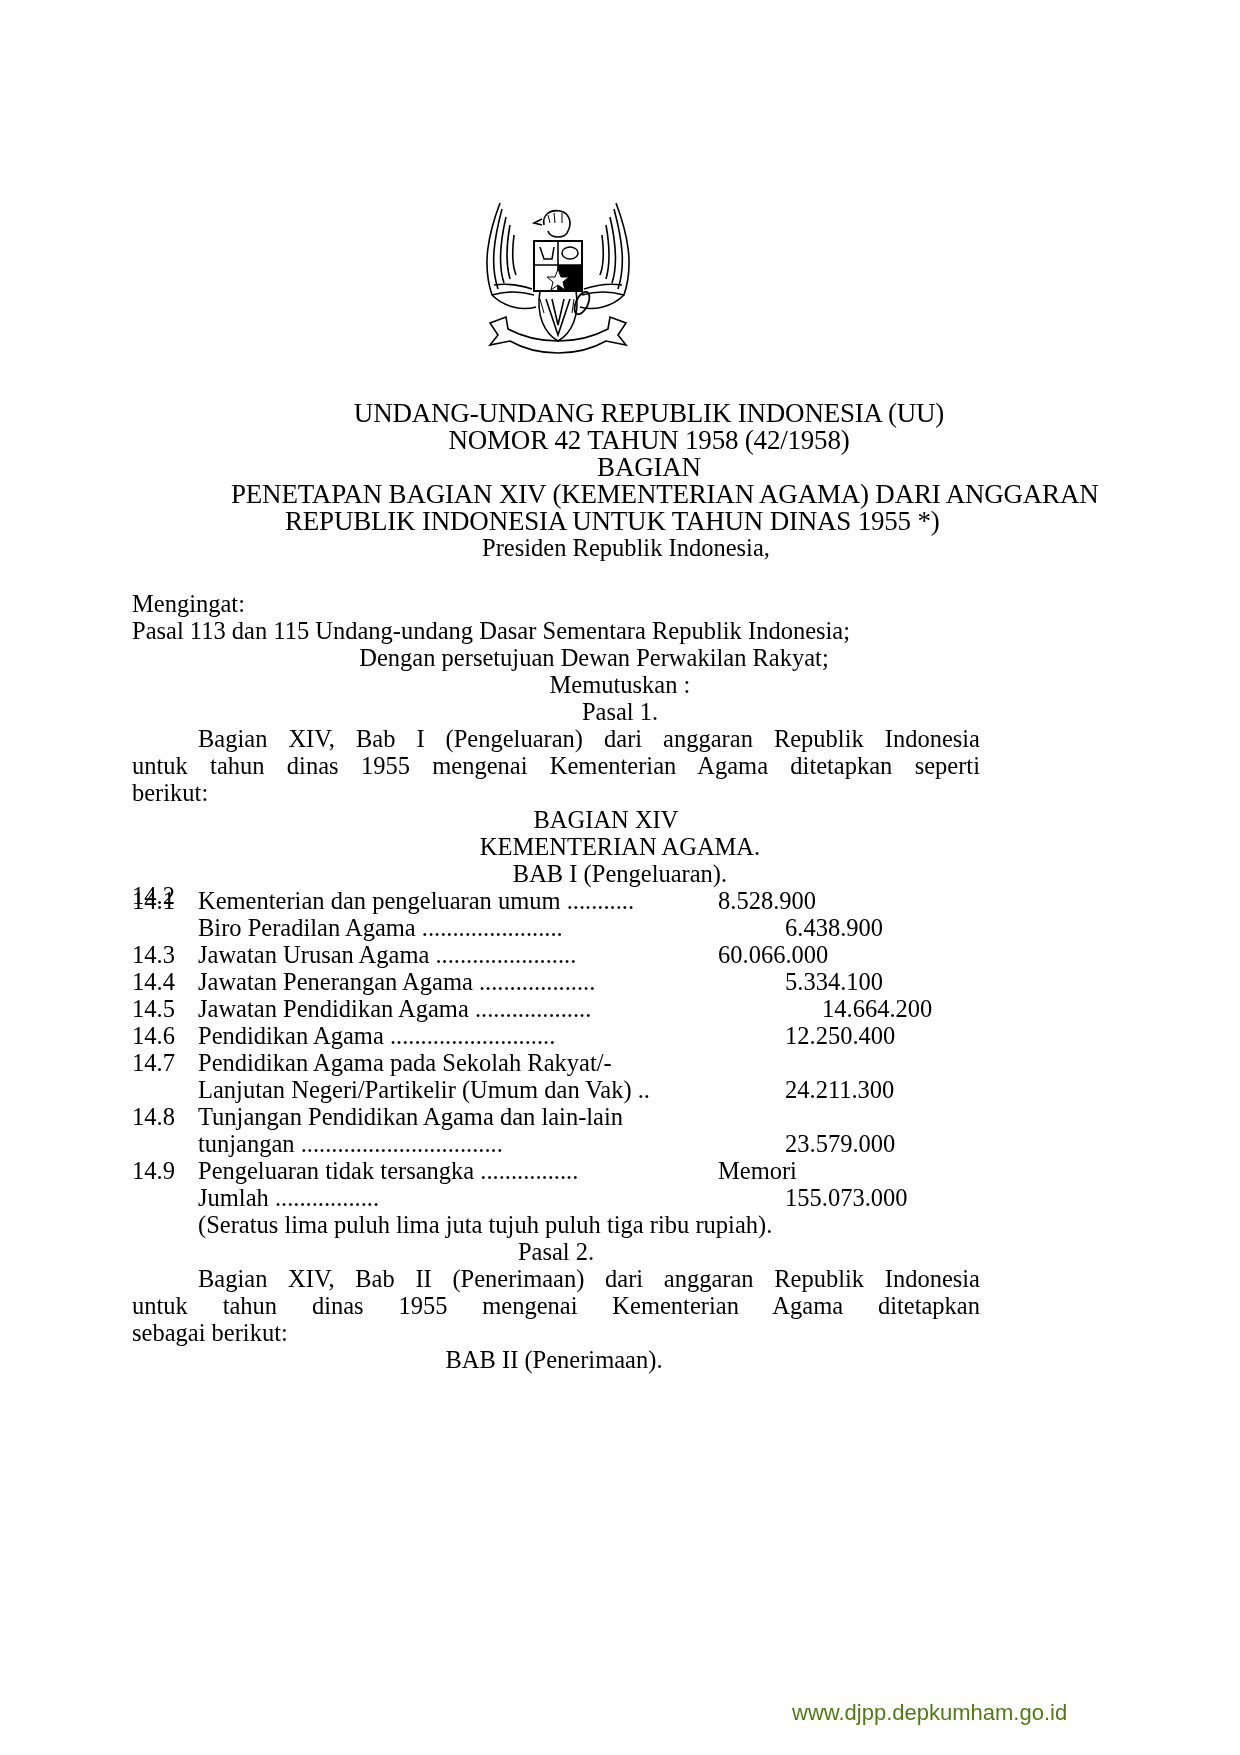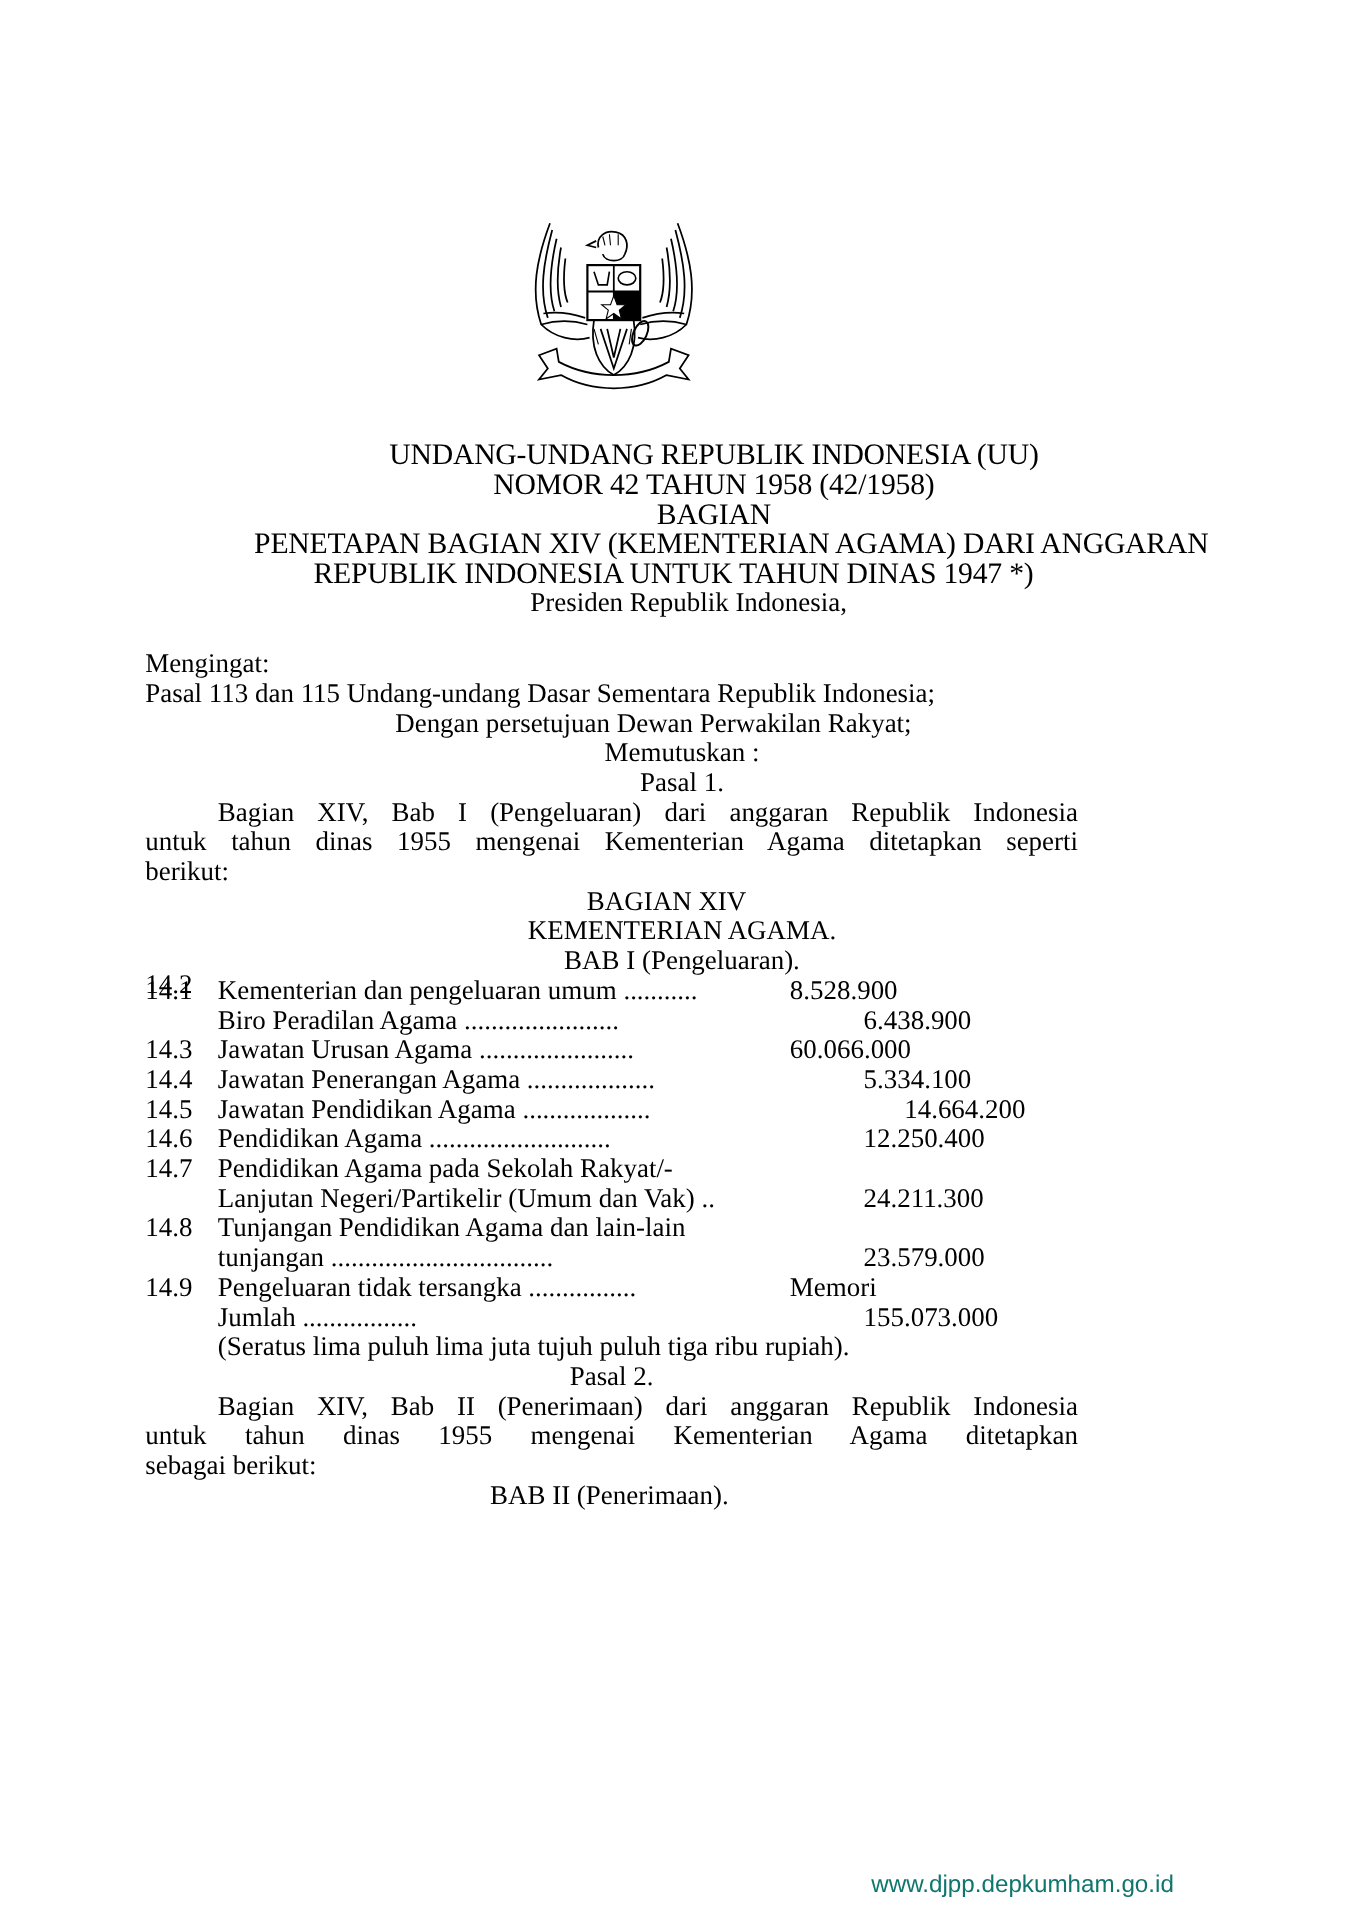--- a/index.html
+++ b/index.html
@@ -7,21 +7,21 @@
     width: 1240px; height: 1755px; background: #ffffff; position: relative; overflow: hidden;
     font-family: "Liberation Serif", "DejaVu Serif", serif; color: #000;
   }
   .emblem { position: absolute; left: 478px; top: 195px; width: 160px; height: 180px; }
   .line { position: absolute; font-size: 24.5px; line-height: 27px; white-space: nowrap; }
   .center { left: 0; width: 1240px; text-align: center; }
   .title { font-size: 27px; letter-spacing: -0.2px; margin-left: 29px; }
   .just { left: 132px; width: 848px; text-align: justify; text-align-last: justify; }
   .plain { left: 132px; text-align: center; }
   .num { position: absolute; font-size: 24.5px; line-height: 27px; white-space: nowrap; }
-  .wm { position: absolute; left: 792px; top: 1700px; font-family: "Liberation Sans", "DejaVu Sans", sans-serif; font-size: 22px; color: #0f766e; }
+  .wm { position: absolute; left: 792px; top: 1700px; font-family: "Liberation Sans", "DejaVu Sans", sans-serif; font-size: 22px; color: #4d7c0f; }
 </style>
 </head>
 <body>
 
 <svg class="emblem" viewBox="0 0 160 180">
   <g fill="none" stroke="#000" stroke-width="1.6">
 
     <path d="M22 8 C10 40 4 70 14 100 C26 112 44 116 58 112"></path>
     <path d="M24 14 C16 44 12 70 20 94"></path>
       <path d="M28 22 C22 48 20 70 26 88"></path>
@@ -63,21 +63,21 @@
       <line x1="84" y1="18" x2="84" y2="28"></line>
     <line x1="62" y1="104" x2="66" y2="118"></line>
       <line x1="96" y1="104" x2="94" y2="118"></line>
   </g>
 </svg>
 
 <div class="line center title" style="top:400px">UNDANG-UNDANG REPUBLIK INDONESIA (UU)</div>
 <div class="line center title" style="top:427px">NOMOR 42 TAHUN 1958 (42/1958)</div>
 <div class="line center title" style="top:454px">BAGIAN</div>
 <div class="line title" style="top:481px; left:202px">PENETAPAN BAGIAN XIV (KEMENTERIAN AGAMA) DARI ANGGARAN</div>
-<div class="line title" style="top:508px; left:256px">REPUBLIK INDONESIA UNTUK TAHUN DINAS 1947 *)</div>
+<div class="line title" style="top:508px; left:256px">REPUBLIK INDONESIA UNTUK TAHUN DINAS 1955 *)</div>
 <div class="line center" style="top:534px; left:6px">Presiden Republik Indonesia,</div>
 
 <div class="line plain" style="top:590px">Mengingat:</div>
 <div class="line plain" style="top:617px">Pasal 113 dan 115 Undang-undang Dasar Sementara Republik Indonesia;</div>
 <div class="line center" style="top:644px; left:-26px">Dengan persetujuan Dewan Perwakilan Rakyat;</div>
 <div class="line center" style="top:671px">Memutuskan :</div>
 
 <div class="line center" style="top:698px">Pasal 1.</div>
 <div class="line just" style="top:725px; left:198px; width:782px">Bagian XIV, Bab I (Pengeluaran) dari anggaran Republik Indonesia</div>
 <div class="line just" style="top:752px">untuk tahun dinas 1955 mengenai Kementerian Agama ditetapkan seperti</div>

